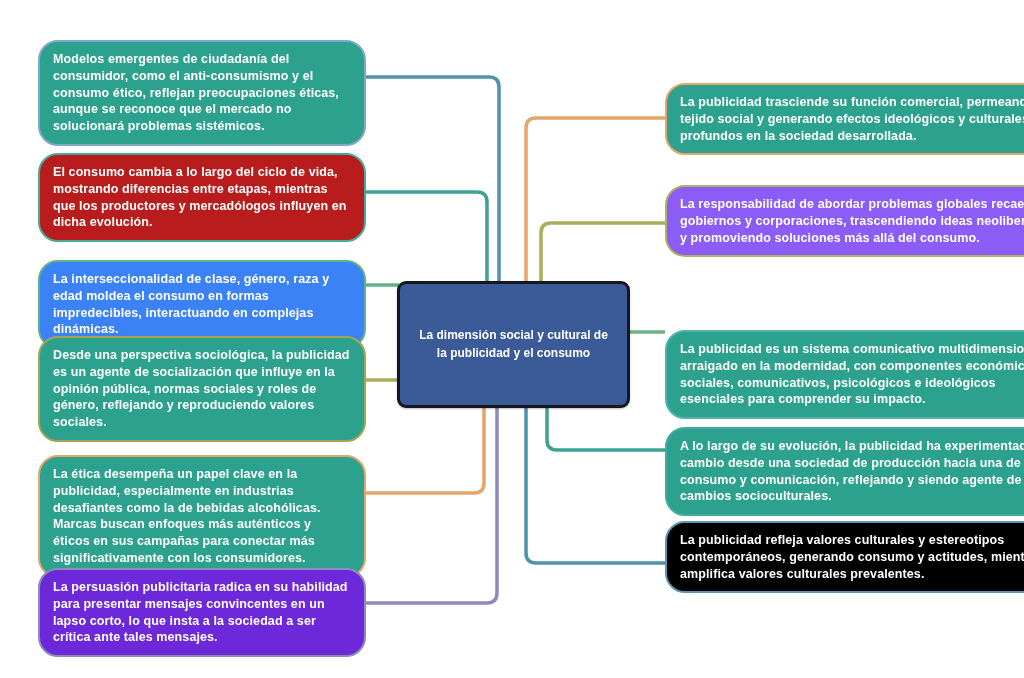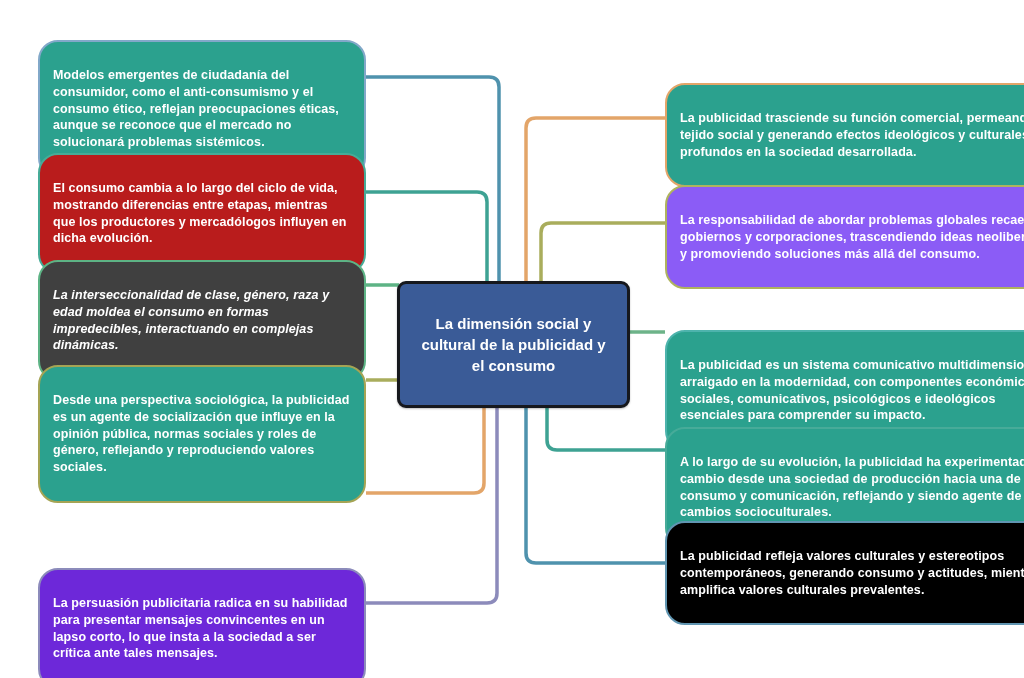--- a/index.html
+++ b/index.html
@@ -14,36 +14,36 @@
   .node{
     position:absolute;
     box-sizing:border-box;
     background:#2ba18e;
     border:2.5px solid #2ba18e;
     border-radius:20px;
     color:#ffffff;
     font-size:12.5px;
     line-height:1.34;
     font-weight:600;
-    padding:25px 13px;
+    padding:9px 13px;
     letter-spacing:.1px;
   }
   .node.left{left:38px;width:328px;}
   .node.right{left:665px;width:404px;}
   #center-node{
     position:absolute;
     left:397px;top:281px;width:233px;height:127px;
     box-sizing:border-box;
     background:#3a5b97;
     border:3px solid #16181d;
     border-radius:9px;
     color:#ffffff;
     display:flex;align-items:center;justify-content:center;
     text-align:center;
-    font-size:15px;line-height:1.42;font-weight:600;
+    font-size:12px;line-height:1.42;font-weight:600;
     padding:6px 14px;
     box-shadow:0 1px 2px rgba(0,0,0,.25);
   }
 </style>
 </head>
 <body>
 
 <div id="canvas">
 
   <svg id="wires" viewBox="0 0 1024 678" fill="none" stroke-width="3.5" stroke-linecap="butt">
@@ -55,22 +55,23 @@
     <path d="M366,603 H487 Q497,603 497,593 V408" stroke="#8c8bbb"></path>
     <path d="M526,281 V128 Q526,118 536,118 H665" stroke="#e3a569"></path>
     <path d="M541,281 V233 Q541,223 551,223 H665" stroke="#a9ad5c"></path>
     <path d="M628,332 H665" stroke="#6db389"></path>
     <path d="M547,408 V440 Q547,450 557,450 H665" stroke="#3ea293"></path>
     <path d="M526,408 V553 Q526,563 536,563 H665" stroke="#4f92ad"></path>
   </svg>
 
   <div class="node left" style="top: 40px; border-color: rgb(130, 168, 201); background: rgb(43, 161, 142); color: rgb(255, 255, 255);">Modelos emergentes de ciudadanía del consumidor, como el anti-consumismo y el consumo ético, reflejan preocupaciones éticas, aunque se reconoce que el mercado no solucionará problemas sistémicos.</div>
   <div class="node left" style="top: 153px; border-color: rgb(70, 171, 151); background: #b91c1c; color: rgb(255, 255, 255);">El consumo cambia a lo largo del ciclo de vida, mostrando diferencias entre etapas, mientras que los productores y mercadólogos influyen en dicha evolución.</div>
-  <div class="node left" style="top: 260px; border-color: rgb(93, 179, 133); background: #404040; color: rgb(255, 255, 255); font-style: italic;">La interseccionalidad de clase, género, raza y edad moldea el consumo en formas impredecibles, interactuando en complejas dinámicas.</div>
-  <div class="node left" style="top: 365px; border-color: rgb(165, 164, 84); background: rgb(43, 161, 142); color: rgb(255, 255, 255);">Desde una perspectiva sociológica, la publicidad es un agente de socialización que influye en la opinión pública, normas sociales y roles de género, reflejando y reproduciendo valores sociales.</div>
+  <div class="node left" style="top: 260px; border-color: rgb(93, 179, 133); background: #3b82f6; color: rgb(255, 255, 255);">La interseccionalidad de clase, género, raza y edad moldea el consumo en formas impredecibles, interactuando en complejas dinámicas.</div>
+  <div class="node left" style="top: 336px; border-color: rgb(165, 164, 84); background: rgb(43, 161, 142); color: rgb(255, 255, 255);">Desde una perspectiva sociológica, la publicidad es un agente de socialización que influye en la opinión pública, normas sociales y roles de género, reflejando y reproduciendo valores sociales.</div>
+  <div class="node left" style="top: 455px; border-color: rgb(227, 165, 105); background: rgb(43, 161, 142); color: rgb(255, 255, 255);">La ética desempeña un papel clave en la publicidad, especialmente en industrias desafiantes como la de bebidas alcohólicas. Marcas buscan enfoques más auténticos y éticos en sus campañas para conectar más significativamente con los consumidores.</div>
   <div class="node left" style="top: 568px; border-color: rgb(140, 139, 187); background: #6d28d9; color: rgb(255, 255, 255);">La persuasión publicitaria radica en su habilidad para presentar mensajes convincentes en un lapso corto, lo que insta a la sociedad a ser crítica ante tales mensajes.</div>
 
   <div class="node right" style="top: 83px; border-color: rgb(227, 165, 105); background: rgb(43, 161, 142); color: rgb(255, 255, 255);">La publicidad trasciende su función comercial, permeando el tejido social y generando efectos ideológicos y culturales profundos en la sociedad desarrollada.</div>
   <div class="node right" style="top: 185px; border-color: rgb(175, 179, 94); background: #8b5cf6; color: rgb(255, 255, 255);">La responsabilidad de abordar problemas globales recae en gobiernos y corporaciones, trascendiendo ideas neoliberales y promoviendo soluciones más allá del consumo.</div>
   <div class="node right" style="top: 290px; border-color: rgb(77, 179, 172); background: rgb(43, 161, 142); color: rgb(255, 255, 255); margin-top: 40px;">La publicidad es un sistema comunicativo multidimensional arraigado en la modernidad, con componentes económicos, sociales, comunicativos, psicológicos e ideológicos esenciales para comprender su impacto.</div>
   <div class="node right" style="top: 380px; border-color: rgb(71, 171, 153); background: rgb(43, 161, 142); color: rgb(255, 255, 255); margin-top: 47px;">A lo largo de su evolución, la publicidad ha experimentado un cambio desde una sociedad de producción hacia una de consumo y comunicación, reflejando y siendo agente de cambios socioculturales.</div>
   <div class="node right" style="top: 521px; border-color: rgb(96, 149, 177); background: #000000; color: rgb(255, 255, 255);">La publicidad refleja valores culturales y estereotipos contemporáneos, generando consumo y actitudes, mientras amplifica valores culturales prevalentes.</div>
 
   <div id="center-node" style="background: rgb(58, 91, 151); border-color: rgb(22, 24, 29);">
     <span>La dimensión social y cultural de la publicidad y el consumo</span>

